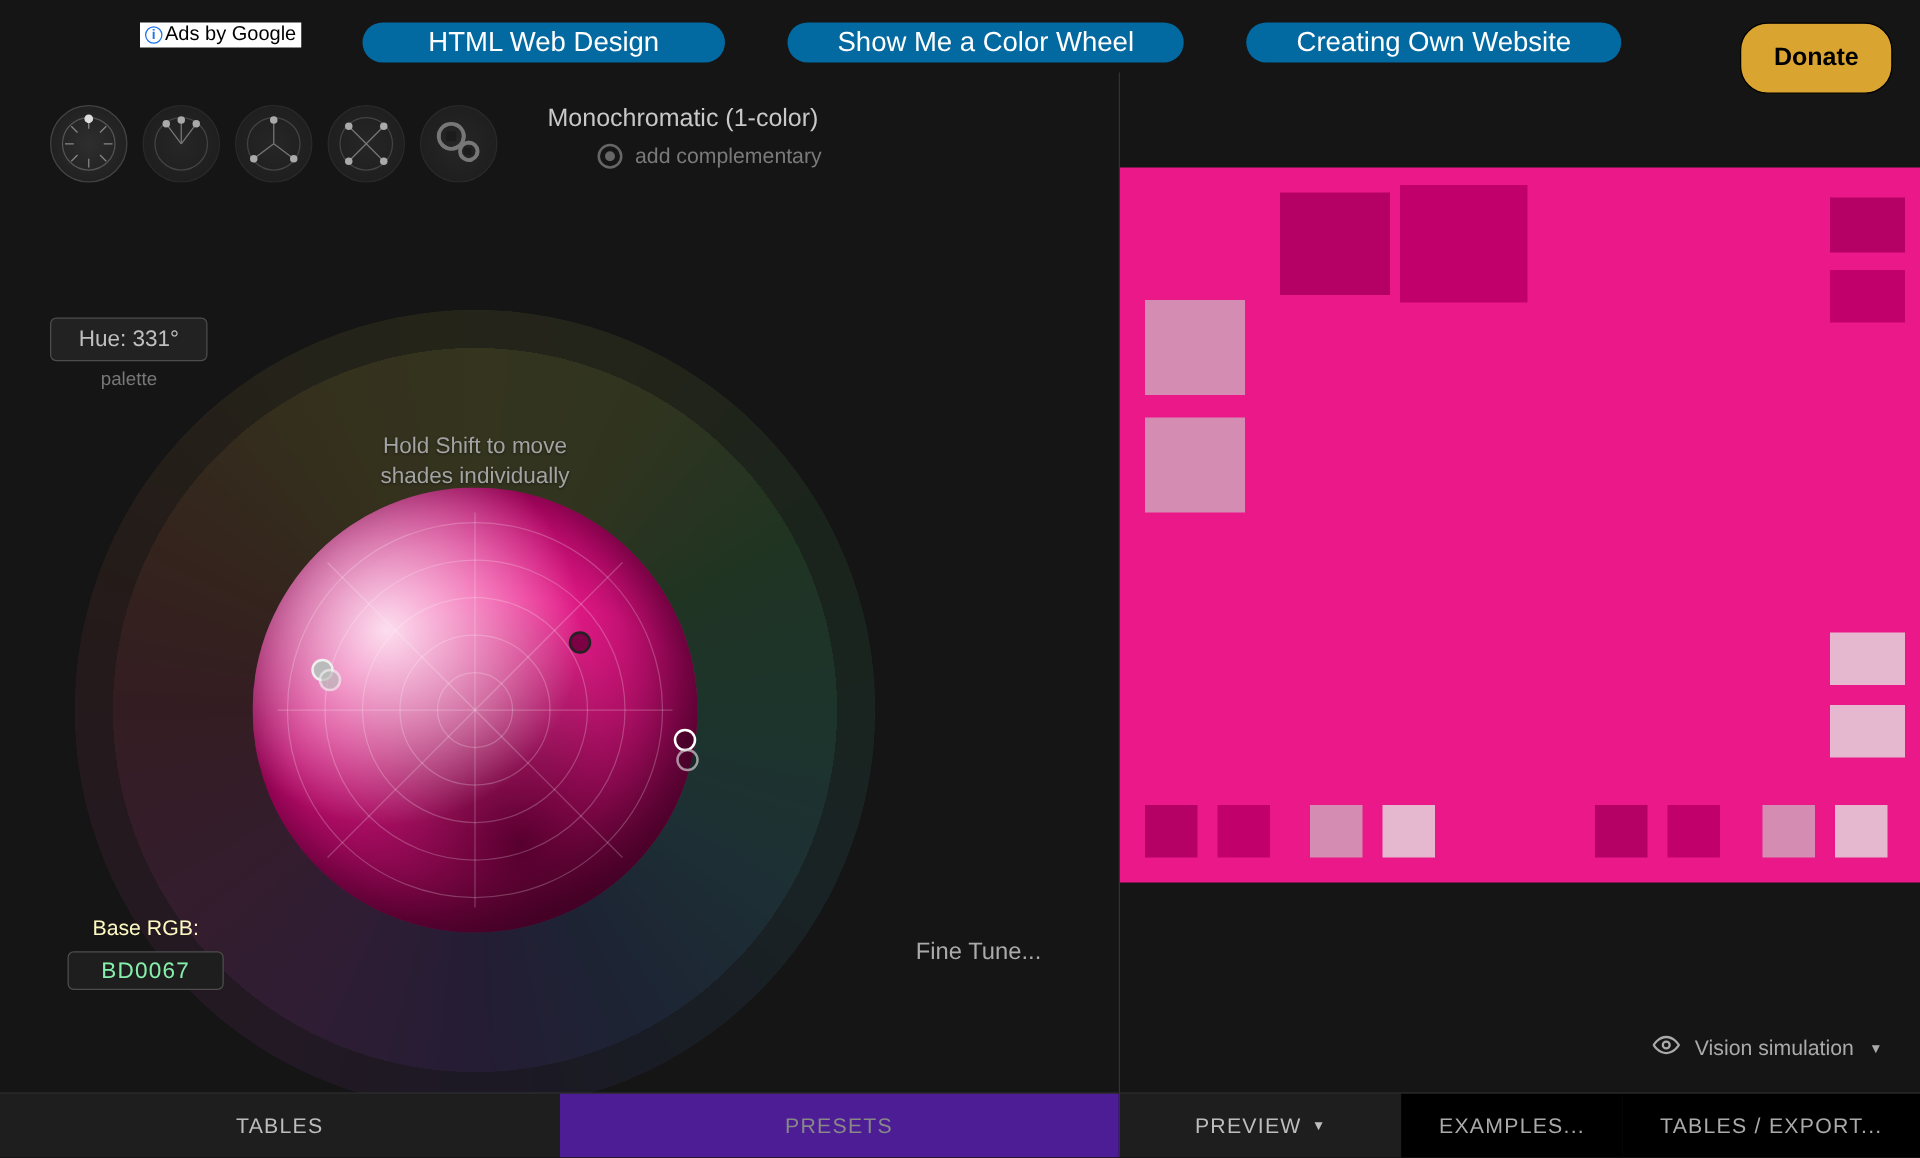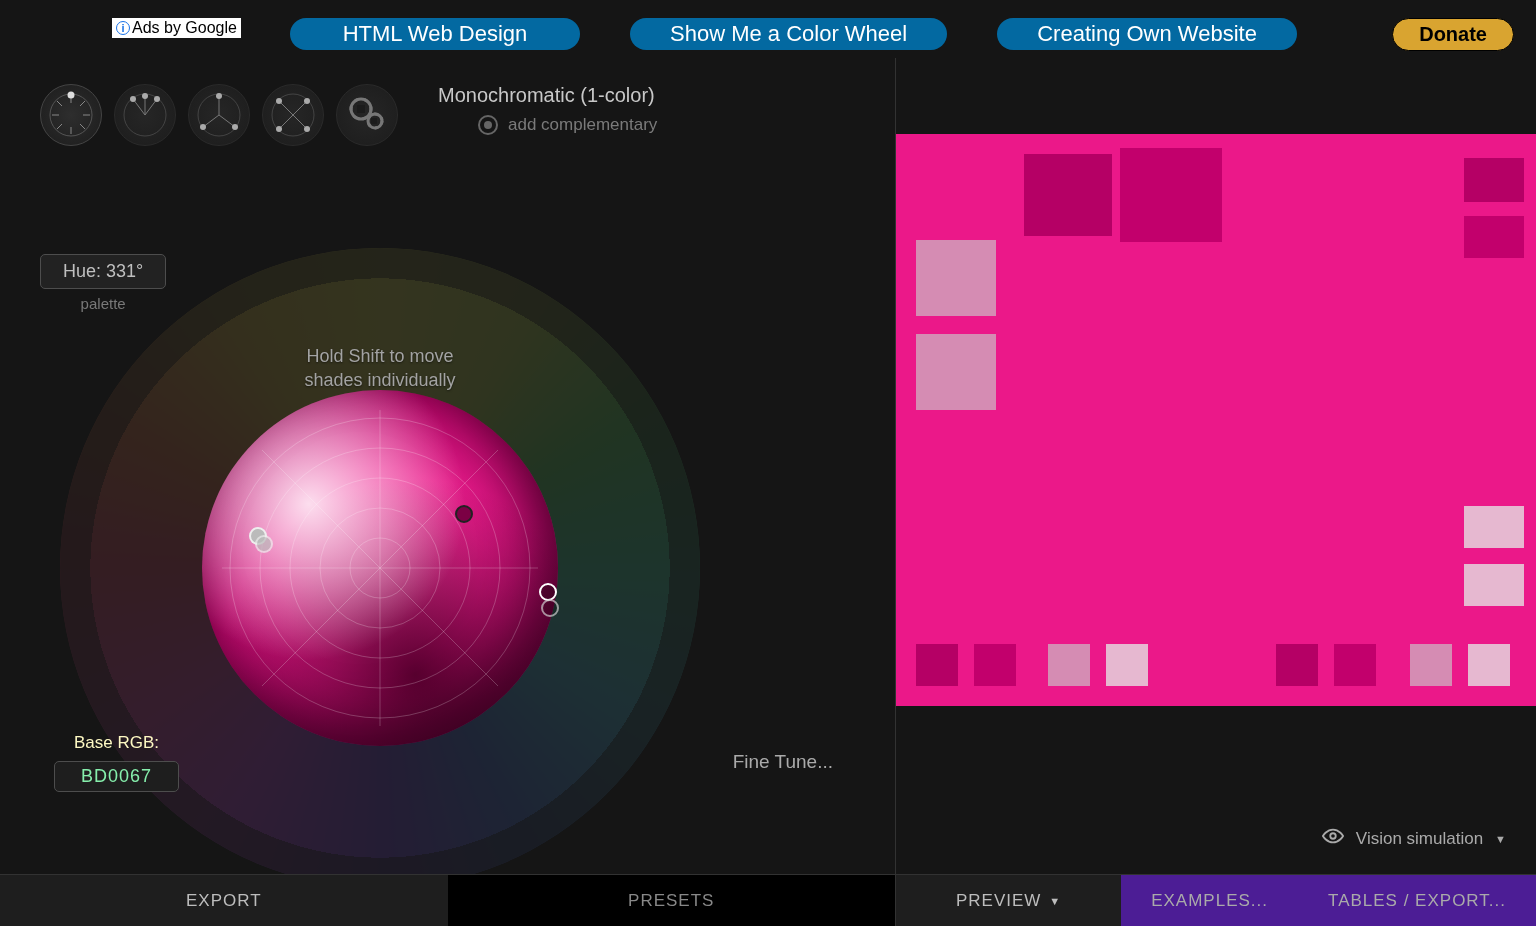--- a/index.html
+++ b/index.html
@@ -49,21 +49,21 @@
   }
   .donate-btn {
     position: absolute;
     top: 18px;
     right: 22px;
     background: #d9a430;
     color: #000;
     font-weight: bold;
     font-size: 20px;
     border-radius: 22px;
-    padding: 4px 26px;
+    padding: 16px 26px;
     border: 1px solid #000;
   }
 
   .main {
     display: flex;
     height: calc(100% - 58px);
   }
   .left-panel, .right-panel {
     position: relative;
     height: 100%;
@@ -265,21 +265,21 @@
     flex: 1;
     display: flex;
     align-items: center;
     justify-content: center;
     font-size: 17px;
     letter-spacing: 1px;
     color: #bdbdbd;
     background: #1e1e1e;
   }
   .left-tab.inactive {
-    background: #000000;
+    background: #4c1d95;
     color: #888;
   }
 
   
   .palette-header {
     display: flex;
     align-items: center;
     padding: 30px 30px 0 50px;
     gap: 20px;
   }
@@ -337,21 +337,21 @@
   .right-tab {
     display: flex;
     align-items: center;
     font-size: 17px;
     letter-spacing: 1px;
     color: #bdbdbd;
     padding: 0 30px;
     gap: 8px;
   }
   .right-tab.preview { flex: 1; justify-content: center; background: #1e1e1e; }
-  .right-tab.side { background: #4c1d95; color: #aaa; min-width: 170px; justify-content: center; }
+  .right-tab.side { background: #000000; color: #aaa; min-width: 170px; justify-content: center; }
   .caret { font-size: 11px; }
 </style>
 </head>
 <body>
 
 <div class="topbar">
   <div class="ads-badge">
     <span class="i">i</span>
     <span>Ads by Google</span>
   </div>
@@ -472,21 +472,21 @@
     </div>
 
     <div class="rgb-box">
       <div class="rgb-label">Base RGB:</div>
       <div class="rgb-chip">BD0067</div>
     </div>
 
     <div class="fine-tune">Fine Tune...</div>
 
     <div class="left-tabs">
-      <div class="left-tab">EXPORT</div>
+      <div class="left-tab">TABLES</div>
       <div class="left-tab inactive">PRESETS</div>
     </div>
   </div>
 
   <div class="right-panel">
 
     <div class="preview-box">
       <div class="sq" style="inset:0; background:#EB1889"></div>
 
       <div class="sq" style="left:128px; top:20px; width:88px; height:82px; background:#B50065"></div>

